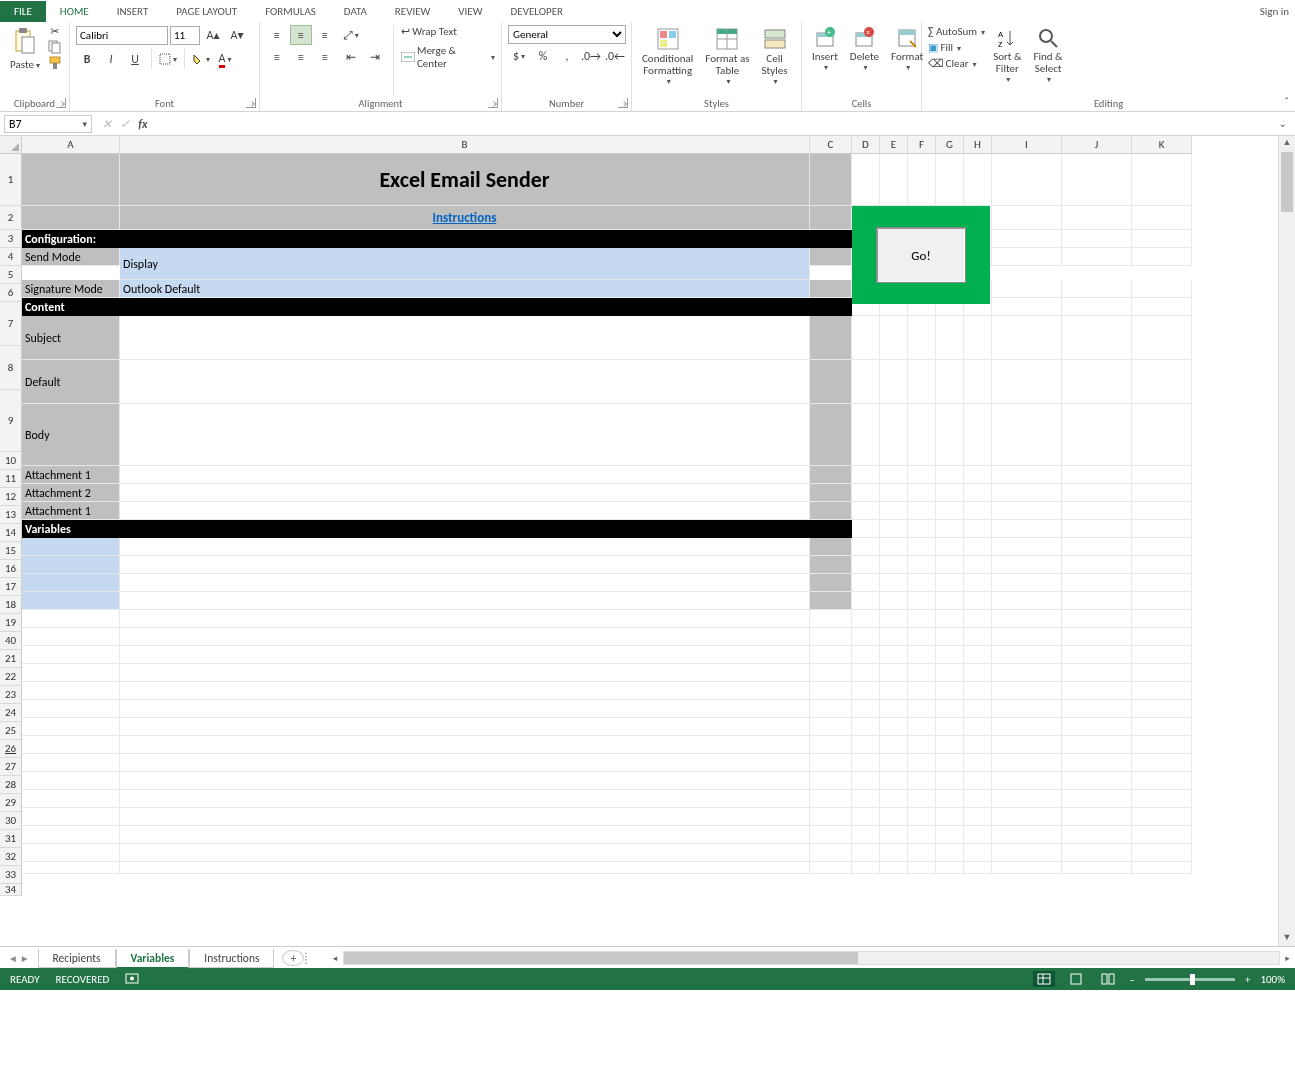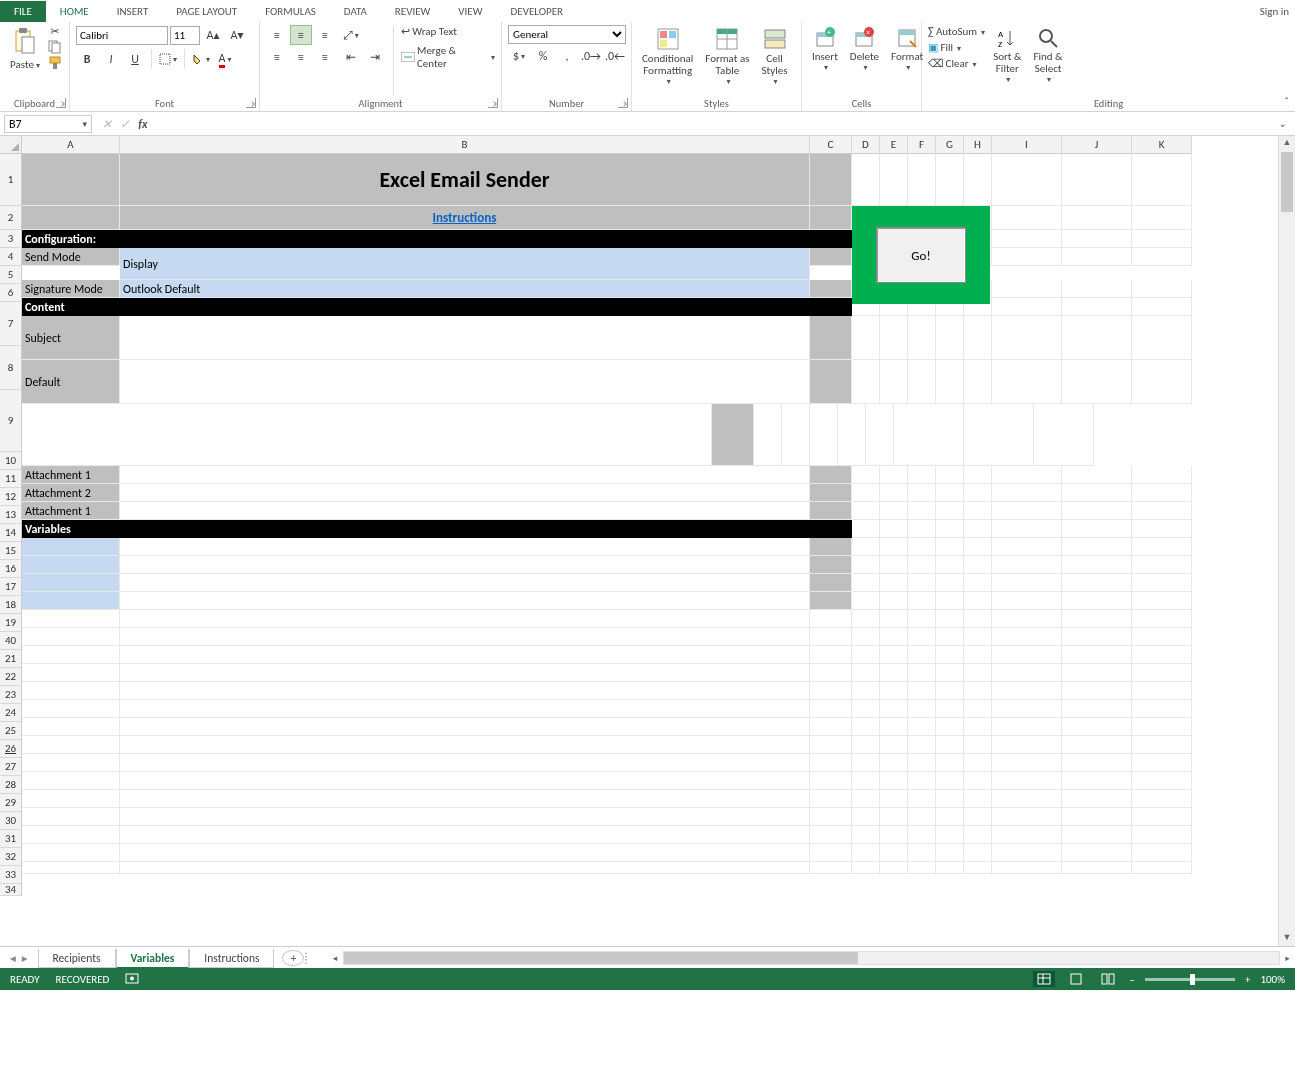--- a/index.html
+++ b/index.html
@@ -505,20 +505,21 @@
             <div class="cell" style="width: 28px; height: 44px;"></div>
             <div class="cell" style="width: 28px; height: 44px;"></div>
             <div class="cell" style="width: 28px; height: 44px;"></div>
             <div class="cell" style="width: 28px; height: 44px;"></div>
             <div class="cell" style="width: 28px; height: 44px;"></div>
             <div class="cell" style="width: 70px; height: 44px;"></div>
             <div class="cell" style="width: 70px; height: 44px;"></div>
             <div class="cell" style="width: 60px; height: 44px;"></div>
           </div>
           <div class="row">
+            <div class="cell" style="width: 98px; height: 62px; background: rgb(191, 191, 191);">Body</div>
             <div class="cell" style="width: 690px; height: 62px;"></div>
             <div class="cell" style="width: 42px; height: 62px; background: rgb(191, 191, 191);"></div>
             <div class="cell" style="width: 28px; height: 62px;"></div>
             <div class="cell" style="width: 28px; height: 62px;"></div>
             <div class="cell" style="width: 28px; height: 62px;"></div>
             <div class="cell" style="width: 28px; height: 62px;"></div>
             <div class="cell" style="width: 28px; height: 62px;"></div>
             <div class="cell" style="width: 70px; height: 62px;"></div>
             <div class="cell" style="width: 70px; height: 62px;"></div>
             <div class="cell" style="width: 60px; height: 62px;"></div>

